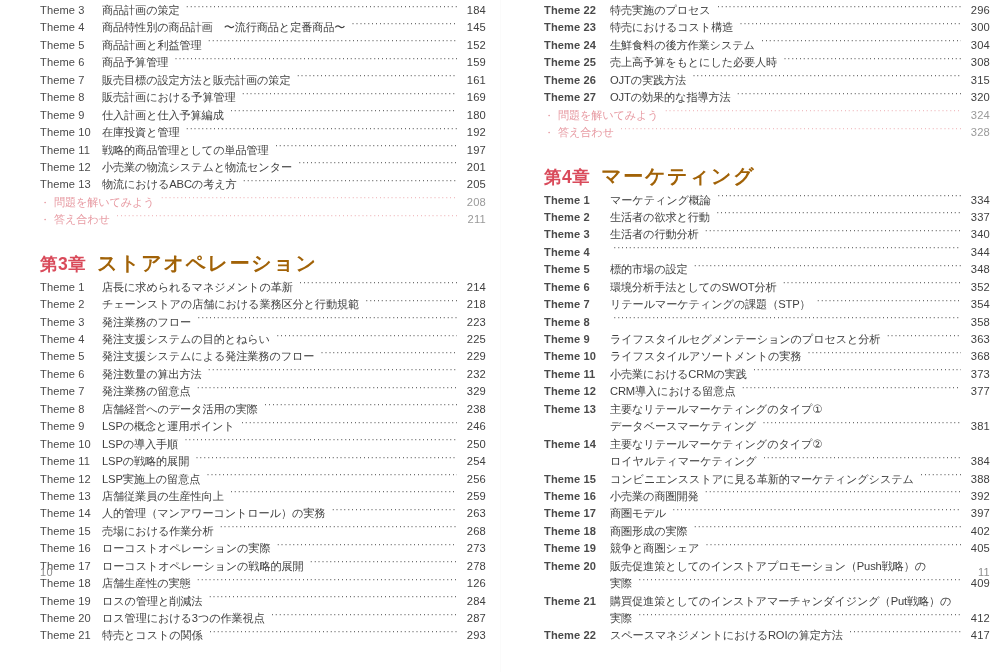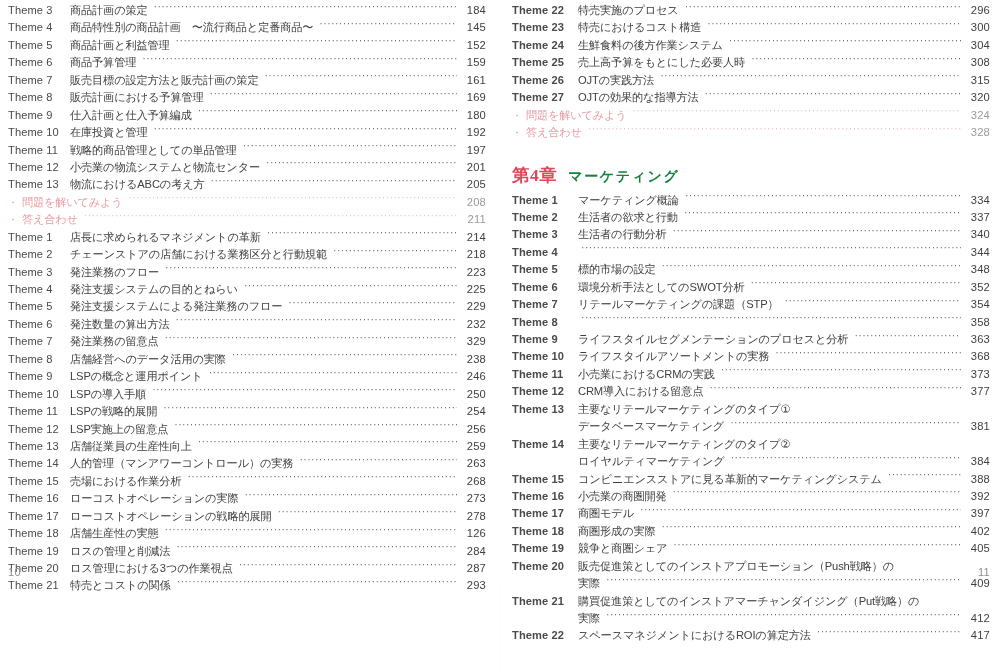--- a/index.html
+++ b/index.html
@@ -20,20 +20,21 @@
     width: 1000px;
     height: 672px;
     position: relative;
   }
   .page {
     width: 500px;
     height: 585px;
     position: relative;
     box-sizing: border-box;
     background: #ffffff;
+    margin-left: 32px;
   }
   .page-left  { padding: 0 14px 0 8px; }
   .page-right { padding: 0 10px 0 12px; }
 
   .toc {
     padding-top: 2px;
   }
 
   
   .entry {
@@ -120,26 +121,25 @@
     margin-top: 21px;
     margin-bottom: 5px;
     height: 24px;
   }
   .chapter .chap-no {
     font-size: 17.5px;
     font-weight: bold;
     color: #d94a5a;
     letter-spacing: 0.5px;
     padding-right: 11px;
-    font-family: Liberation Serif, serif;
   }
   .chapter .chap-title {
-    font-size: 14px;
+    font-size: 20px;
     font-weight: bold;
-    color: #15803d;
+    color: #a16207;
     letter-spacing: 1.6px;
   }
 
   
   .folio {
     position: absolute;
     bottom: 7px;
     font-size: 11px;
     color: #8d8d8d;
     letter-spacing: 0.3px;
@@ -241,20 +241,24 @@
           </div>
           <div class="entry bullet">
             <span class="bullet-dot">・</span>
             <span class="theme"></span>
             <span class="title">答え合わせ</span>
             <span class="leader"></span>
             <span class="pnum">211</span>
           </div>
         </div>
 
+      <div class="chapter">
+        <span class="chap-no">第3章</span>
+        <span class="chap-title">ストアオペレーション</span>
+      </div>
 
       <div id="left-chapter-entries">
           <div class="entry">
             <span class="theme">Theme 1</span>
             <span class="title">店長に求められるマネジメントの革新</span>
             <span class="leader"></span>
             <span class="pnum">214</span>
           </div>
           <div class="entry">
             <span class="theme">Theme 2</span>

